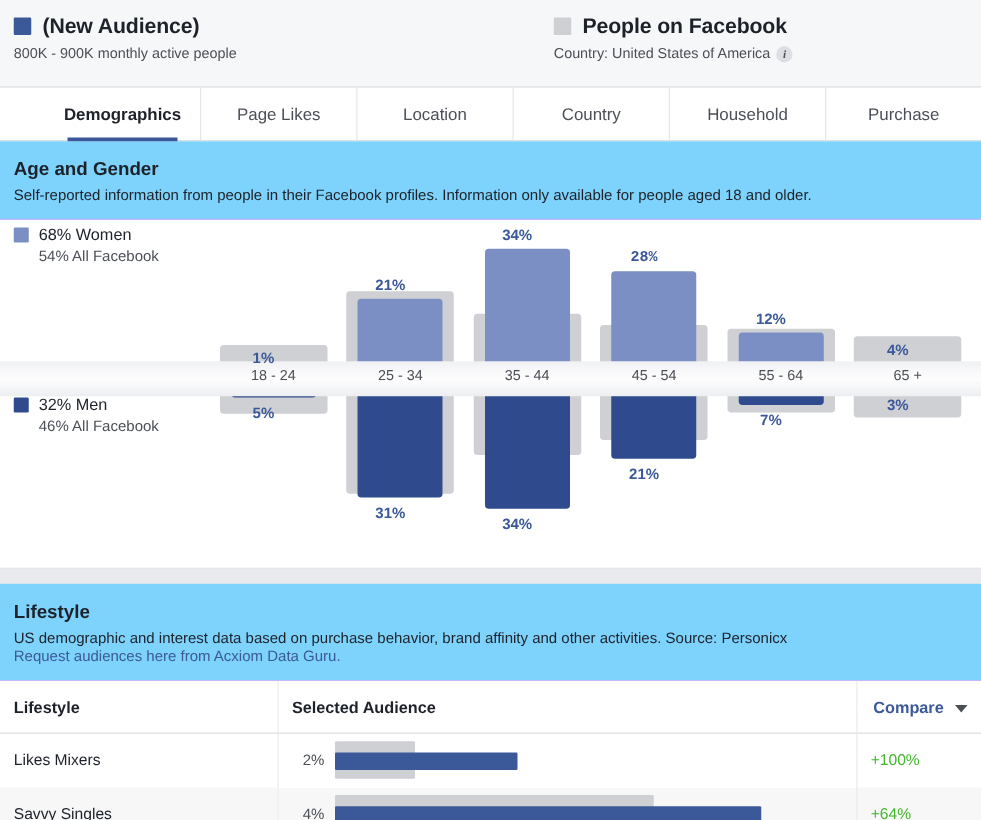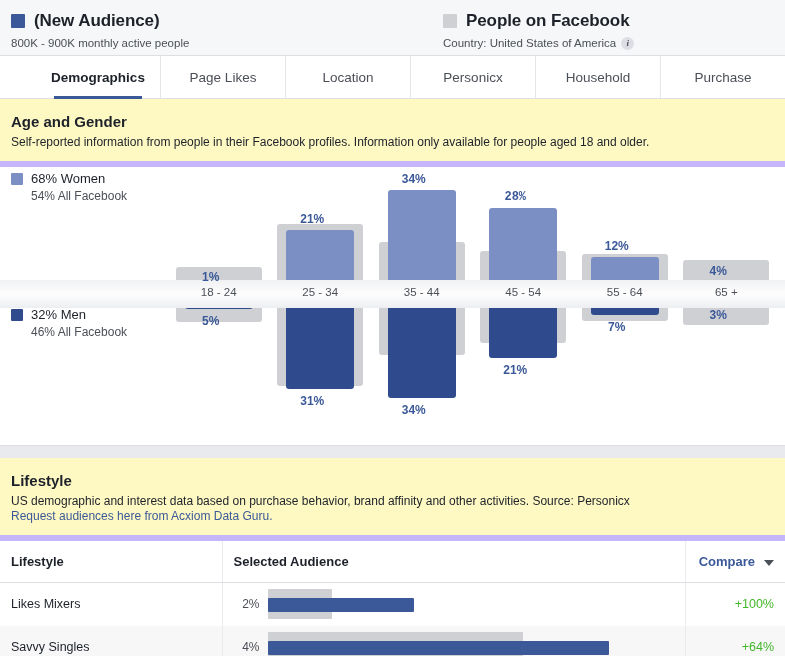--- a/index.html
+++ b/index.html
@@ -10,21 +10,21 @@
     overflow: hidden;
     background: #e9eaed;
     font-family: "Liberation Sans", sans-serif;
     -webkit-font-smoothing: antialiased;
   }
 
   
   .header {
     background: #f6f7f8;
     border-bottom: 1px solid #dddfe2;
-    height: 56px;
+    height: 70px;
     display: flex;
     align-items: flex-start;
     padding: 11px 0 0 0;
     position: relative;
   }
   .hdr-block { display: flex; flex-direction: column; }
   .hdr-block.audience { padding-left: 11px; width: 400px; }
   .hdr-block.facebook { padding-left: 3px; margin-left: 40px; }
   .hdr-title-row { display: flex; align-items: center; gap: 9px; }
   .swatch {
@@ -93,22 +93,22 @@
     background: #3b5998;
   }
 
   
   .card {
     background: #fff;
     border-bottom: 1px solid #dddfe2;
   }
   .section-head {
     padding: 13px 11px 11px 11px;
-    border-bottom: 6px solid #c4b5fd;
-    background: #fef9c3;
+    border-bottom: 1px solid #c4b5fd;
+    background: #7dd3fc;
   }
   .section-title {
     font-size: 15px;
     font-weight: bold;
     color: #1d2129;
     line-height: 19px;
   }
   .section-desc {
     font-size: 12px;
     color: #1d2129;
@@ -245,21 +245,21 @@
     font-size: 12.5px;
     color: #1d2129;
     padding: 0 11px;
     height: 43px;
     border-right: 1px solid #e9ebee;
     vertical-align: middle;
   }
   .tbl tr.alt td { background: #f7f7f8; }
   .tbl td.compare-td {
     border-right: none;
-    text-align: right;
+    text-align: left;
     color: #42b72a;
     font-size: 12.5px;
   }
   .barcell { position: relative; }
   .barcell-inner { display: flex; align-items: center; }
   .pct {
     font-size: 12px;
     color: #4b4f56;
     width: 34px;
     flex: 0 0 34px;
@@ -309,21 +309,21 @@
   <div class="tab active">
       <span>Demographics</span>
     </div>
   <div class="tab">
       <span>Page Likes</span>
     </div>
   <div class="tab">
       <span>Location</span>
     </div>
   <div class="tab">
-      <span>Personicx</span>
+      <span>Country</span>
     </div>
   <div class="tab">
       <span>Household</span>
     </div>
   <div class="tab">
       <span>Purchase</span>
     </div>
 </div>
 
 <div class="card">

